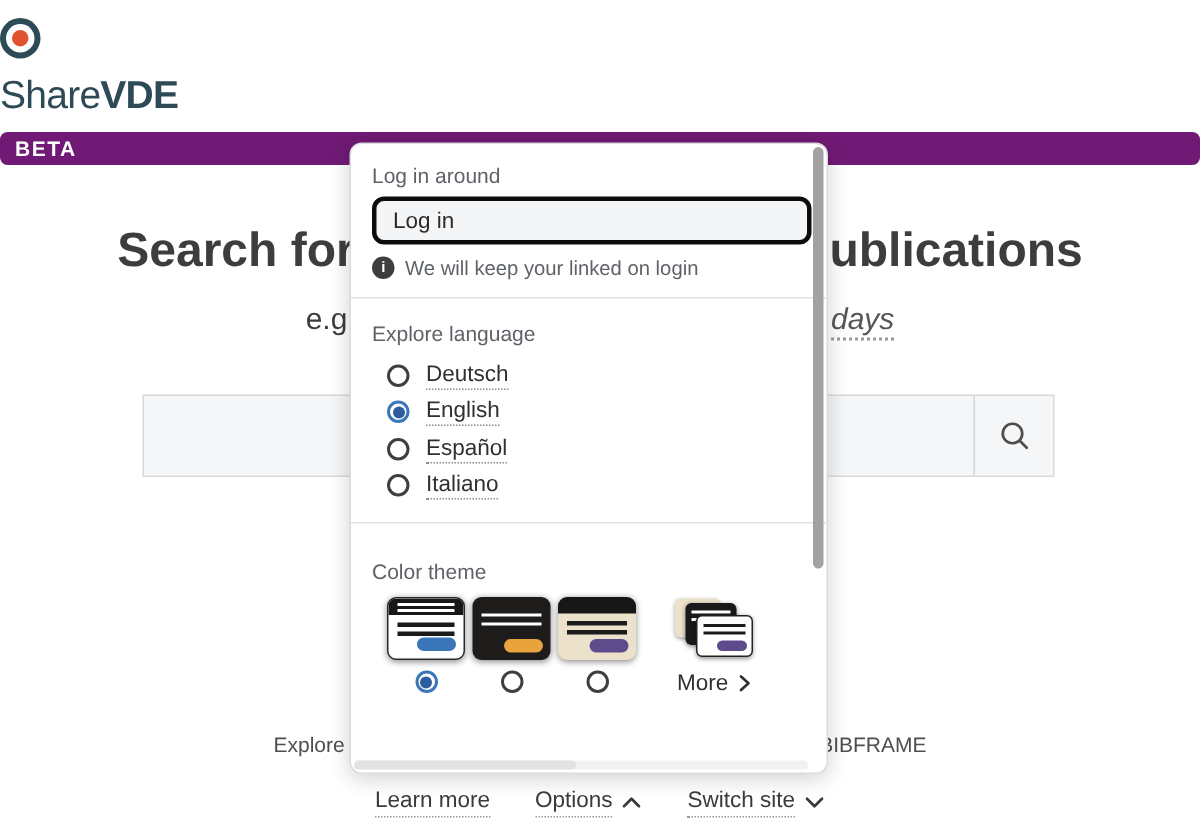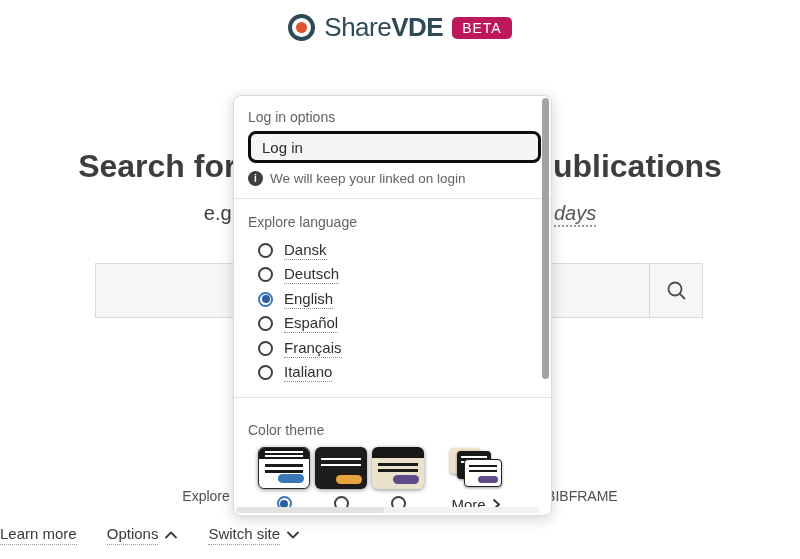--- a/index.html
+++ b/index.html
@@ -1,29 +1,29 @@
 <!DOCTYPE html>
 <html><head>
 <meta charset="utf-8">
 <style>
   * { margin:0; padding:0; box-sizing:border-box; }
   html,body { width:800px; height:559px; background:#ffffff;
     font-family:"Liberation Sans", sans-serif; overflow:hidden; position:relative; }
 
   
   .header { position:absolute; top:12px; left:0; width:100%; display:flex;
-    justify-content:center; align-items:center; gap:9px; }
+    justify-content:center; gap:9px;flex-direction:column; }
   .logo-mark { width:27px; height:27px; border-radius:50%; background:#2e4a56;
     display:flex; align-items:center; justify-content:center; }
   .logo-mark-inner { width:19px; height:19px; border-radius:50%; background:#ffffff;
     display:flex; align-items:center; justify-content:center; }
   .logo-dot { width:11px; height:11px; border-radius:50%; background:#e0532f; }
   .logo-text { font-size:26px; color:#2e4a56; letter-spacing:-0.5px; }
   .logo-text b { font-weight:700; }
-  .beta-badge { background:#be185d; color:#ffffff; font-weight:400; font-size:14px;
+  .beta-badge { background:#701a75; color:#ffffff; font-weight:700; font-size:14px;
     letter-spacing:1px; padding:3px 10px; border-radius:5px; }
 
   
   .hero-title { position:absolute; top:148px; left:0; width:100%; text-align:center;
     font-size:32px; font-weight:700; color:#3d3d3d; white-space:nowrap; }
   .hero-example { position:absolute; top:202px; left:0; width:100%; text-align:center;
     font-size:20px; color:#3d3d3d; white-space:nowrap; }
   .hero-example .example-link { font-style:italic; color:#55565a;
     border-bottom:2px dotted #9a9a9a; padding-bottom:1px; cursor:pointer; }
 
@@ -33,21 +33,21 @@
   .search-input { flex:1; background:transparent; border:none; outline:none;
     font-size:17px; padding:0 14px; color:#333; }
   .search-btn { width:53px; height:100%; background:transparent; border:none;
     border-left:1px solid #d2d3d5; display:flex; align-items:center; justify-content:center;
     cursor:pointer; }
 
   
   .explore-line { position:absolute; top:488px; left:0; width:100%; text-align:center;
     font-size:14px; color:#4f4f4f; }
   .footer-nav { position:absolute; top:525px; left:0; width:100%; display:flex;
-    gap:30px; font-size:15px; color:#3a3a3a; }
+    justify-content:center; gap:30px; font-size:15px; color:#3a3a3a; }
   .footer-link { display:flex; align-items:center; gap:6px; cursor:pointer; }
   .footer-link .link-text { border-bottom:1.5px dotted #9a9a9a; padding-bottom:2px; }
 
   
   .options-panel { position:absolute; left:233px; top:95px; width:319px; height:421px;
     background:#ffffff; border:1px solid #dcdcdc; border-radius:8px;
     box-shadow:0 3px 14px rgba(0,0,0,0.18); z-index:10; padding:13px 16px 0 14px; }
   .section-label { font-size:14px; color:#5f6368; }
   .login-btn { display:block; width:293px; margin-top:6px; background:#f4f5f7;
     border:3px solid #0c0c0c; border-radius:8px; height:32px; text-align:left;
@@ -130,53 +130,45 @@
     <span>
       <svg width="23" height="23" viewBox="0 0 23 23">
         <circle cx="10" cy="10" r="6.5" fill="none" stroke="#4d4d4d" stroke-width="1.8"></circle>
         <line x1="14.8" y1="14.8" x2="19.5" y2="19.5" stroke="#4d4d4d" stroke-width="1.8" stroke-linecap="round"></line>
       </svg>
     </span>
   </button>
 </div>
 
 <div class="options-panel">
-  <div class="section-label">Log in options</div>
+  <div class="section-label">Log in around</div>
 
   <button class="login-btn">Log in</button>
 
   <div class="login-note">
     <span class="info-icon">i</span>
     <span>We will keep your linked on login</span>
   </div>
 
   <div class="divider"></div>
 
   <div class="section-label lang-label">Explore language</div>
 
   <div class="lang-list">
     <div class="lang-row">
       <span class="radio"></span>
-      <span class="lang-name">Dansk</span>
-    </div>
-    <div class="lang-row">
-      <span class="radio"></span>
       <span class="lang-name">Deutsch</span>
     </div>
     <div class="lang-row">
       <span class="radio selected"></span>
       <span class="lang-name">English</span>
     </div>
     <div class="lang-row">
       <span class="radio"></span>
       <span class="lang-name">Español</span>
-    </div>
-    <div class="lang-row">
-      <span class="radio"></span>
-      <span class="lang-name">Français</span>
     </div>
     <div class="lang-row">
       <span class="radio"></span>
       <span class="lang-name">Italiano</span>
     </div>
   </div>
 
   <div class="divider"></div>
 
   <div class="section-label theme-label">Color theme</div>

